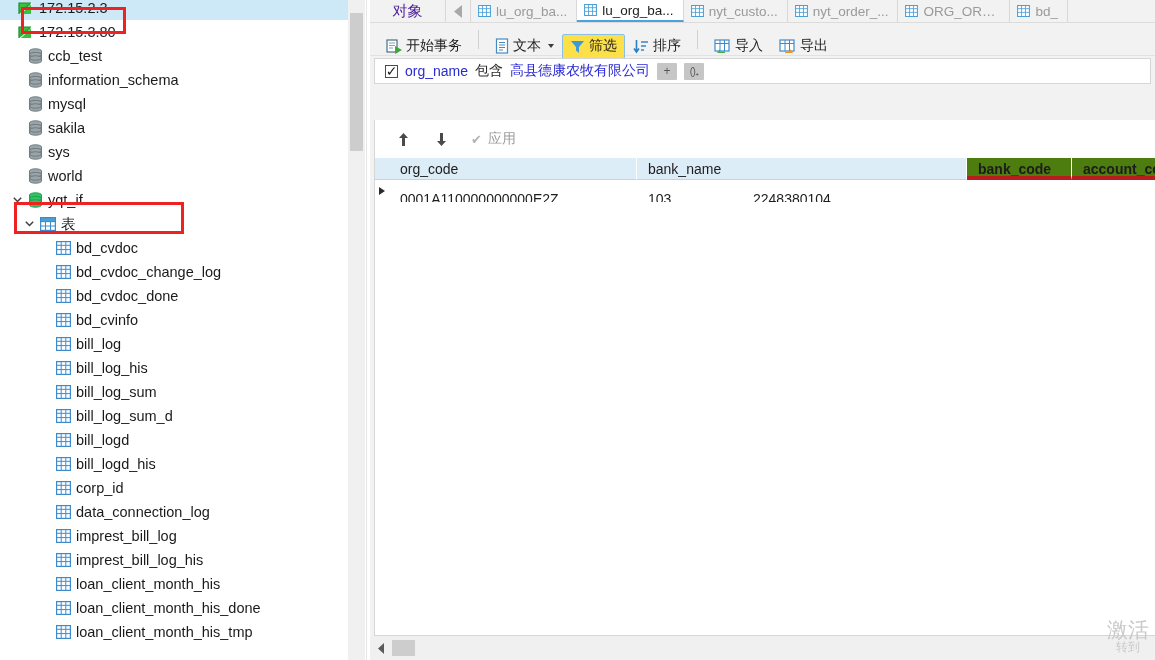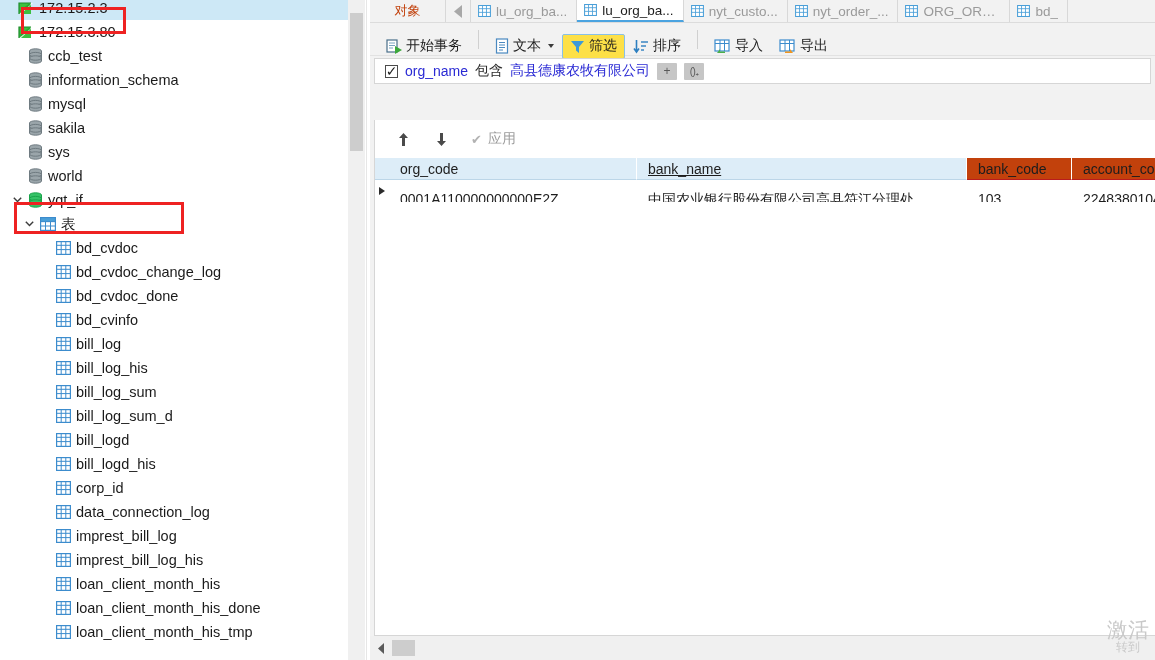--- a/index.html
+++ b/index.html
@@ -106,22 +106,22 @@
     height: 23px;
     background: #f2f2f2;
     display: flex;
     align-items: stretch;
     overflow: hidden;
     border-bottom: 1px solid #dcdcdc;
   }
   #obj-label {
     width: 75px;
     display: flex; align-items: center; justify-content: center;
-    font-size: 13px;
-    color: #c2410c;
+    font-size: 15px;
+    color: #4c1d95;
     background: #f2f2f2;
   }
   #tab-scroll-left {
     width: 26px;
     display: flex; align-items: center; justify-content: center;
     background: #f2f2f2;
     border-left: 1px solid #d8d8d8;
     border-right: 1px solid #d8d8d8;
     color: #9d9d9d;
   }
@@ -269,21 +269,21 @@
     font-size: 14px;
     color: #1d1d1d;
     padding-left: 11px;
     line-height: 22px;
     border-right: 1px solid #ffffff;
     border-bottom: 1px solid #bcd6e8;
     background: #ddedf8;
     overflow: hidden;
     white-space: nowrap;
   }
-  .hcell.plain { background: #c2410c; border-bottom: 1px solid #b91c1c; }
+  .hcell.plain { background: #4d7c0f; border-bottom: 4px solid #b91c1c; font-weight: bold; }
 
   .grow {
     display: flex;
     height: 22px;
     align-items: stretch;
   }
   .grow .gutter {
     flex: 0 0 14px;
     display: flex; align-items: center; justify-content: center;
     color: #2b2b2b;
@@ -952,33 +952,32 @@
         <div id="applybtn">
           <span class="chk">✔</span>
           <span>应用</span>
         </div>
       </div>
 
       <div id="grid">
         <div id="gridhead">
             <div class="gutter"></div>
             <div class="hcell" style="width: 248px; flex: 0 0 248px;">org_code</div>
-            <div class="hcell" style="width: 330px; flex: 0 0 330px; text-decoration: underline;">bank_name</div>
+            <div class="hcell" style="width: 330px; flex: 0 0 330px;">bank_name</div>
             <div class="hcell plain" style="width: 105px; flex: 0 0 105px;">bank_code</div>
             <div class="hcell plain" style="width: 110px; flex: 0 0 110px;">account_code</div>
           </div>
         <div id="gridbody">
             <div class="grow">
               <div class="gutter">
                 <svg width="6" height="8" viewBox="0 0 6 8">
                   <path d="M0 0 L6 4 L0 8 Z" fill="#2b2b2b"></path>
                 </svg>
               </div>
               <div class="dcell" style="flex:0 0 248px;width:248px">0001A110000000000E2Z</div>
-              <div class="dcell" style="flex:0 0 330px;width:330px">中国农业银行股份有限公司高县符江分理处</div>
               <div class="dcell" style="flex:0 0 105px;width:105px">103</div>
               <div class="dcell" style="flex:0 0 110px;width:110px">2248380104</div>
             </div>
           </div>
       </div>
     </div>
 
     <div id="hscroll">
       <div id="hs-left">
         <svg width="7" height="11" viewBox="0 0 7 11">

